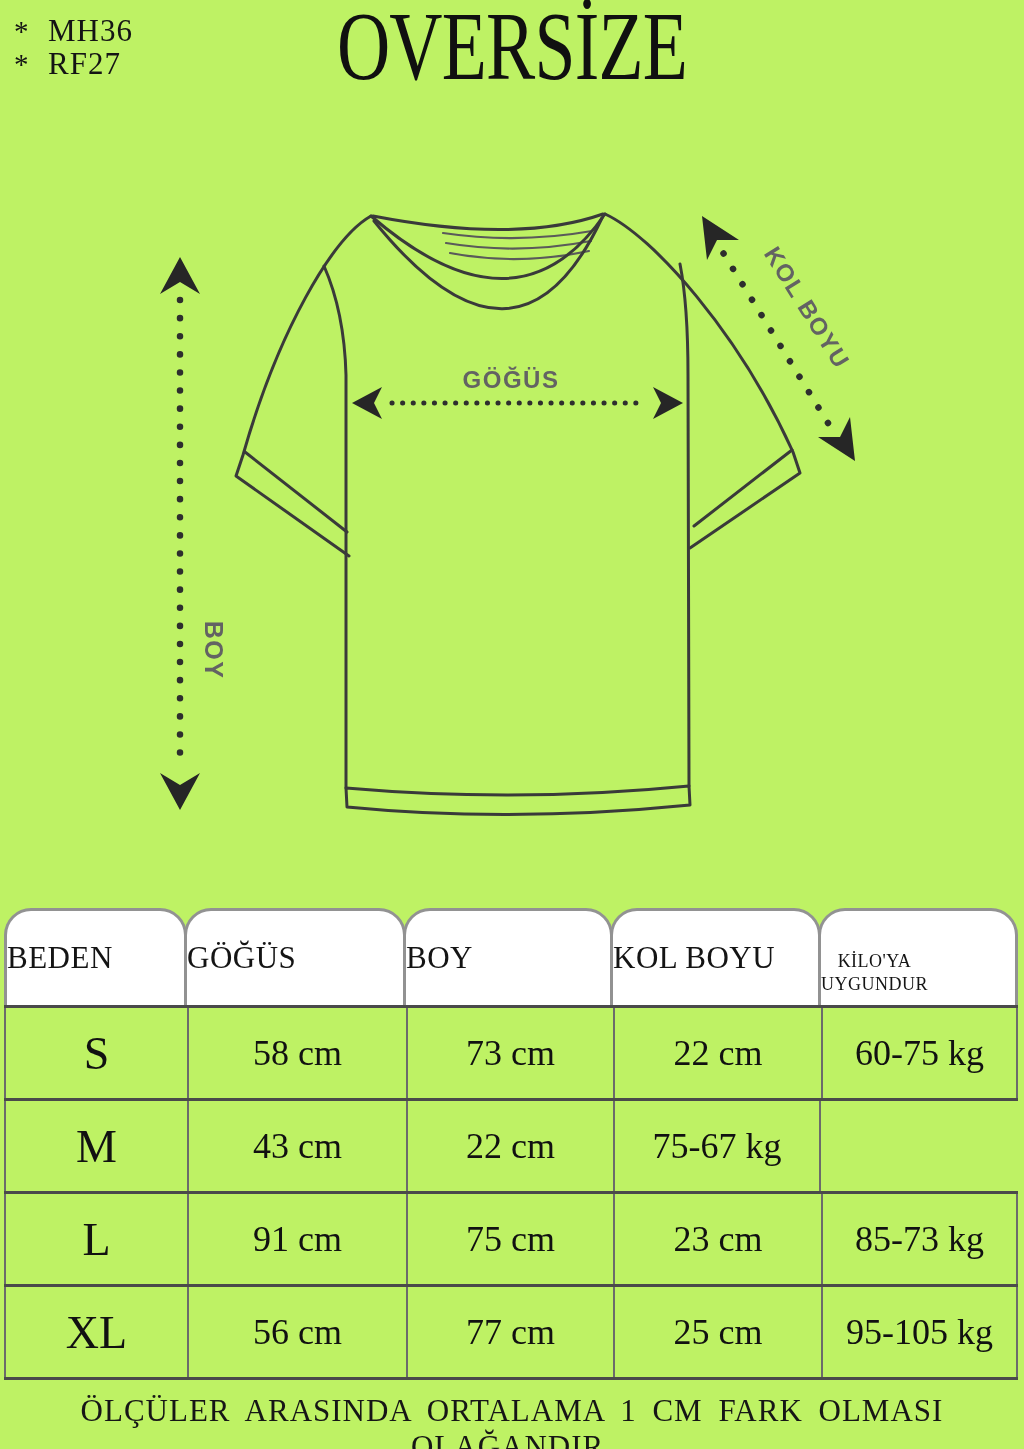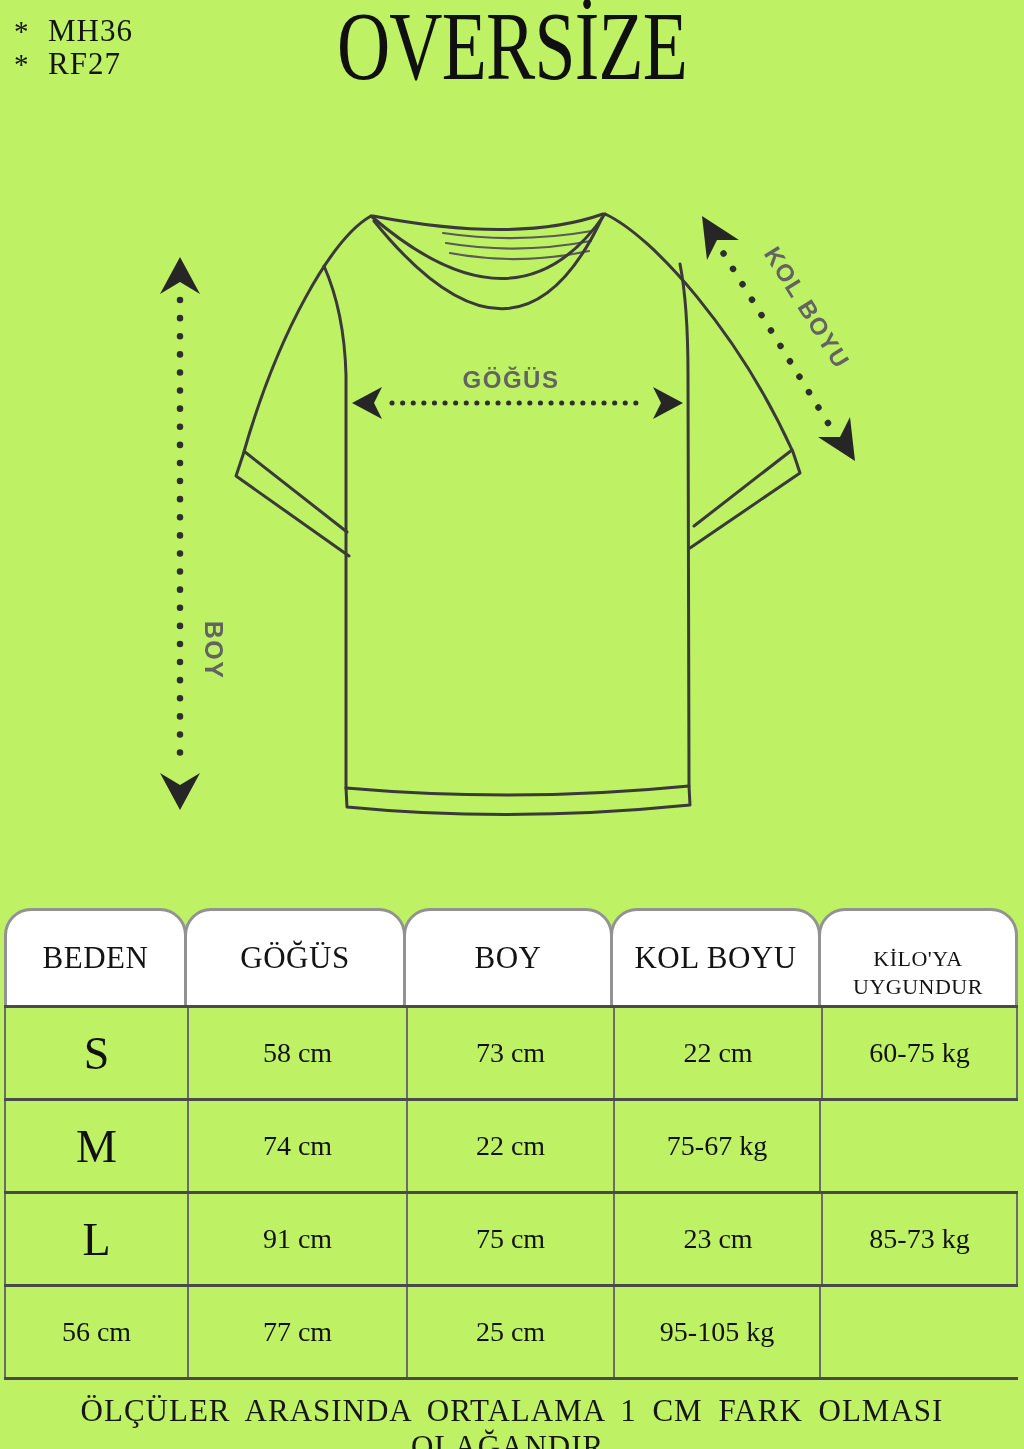--- a/index.html
+++ b/index.html
@@ -26,34 +26,34 @@
   .dlabel{
     font-family:"Liberation Sans","DejaVu Sans",sans-serif;font-weight:bold;
     fill:#636363;letter-spacing:1.5px;
   }
   
   .table-wrap{position:absolute;left:4px;top:908px;width:1014px;}
   .tab-row{display:flex;}
   .tab{
     box-sizing:border-box;height:97px;background:#fff;
     border:3px solid #929292;border-bottom:none;border-radius:27px 27px 0 0;
-    display:flex;align-items:center;justify-content:center;text-align:center;
+    display:flex;align-items:center;justify-content:flex-start;text-align:center;
   }
   .tab + .tab{margin-left:-3px;}
   .tab .hlabel{font-size:31px;letter-spacing:0.5px;}
-  .tab .hlabel.small{font-size:22px;line-height:1.25;white-space:pre-line;margin-top:29px;}
+  .tab .hlabel.small{font-size:18px;line-height:1.25;white-space:pre-line;margin-top:29px;}
   .trow{
     display:grid;grid-template-columns:183px 219px 207px 208px 197px;
     border-top:3px solid #4a4a4a;
   }
   .trow.last{border-bottom:3px solid #4a4a4a;}
   .tcell{
     box-sizing:border-box;height:90px;border-left:2px solid #6b6b6b;
     display:flex;align-items:center;justify-content:center;
-    font-size:28px;color:#111;
+    font-size:36px;color:#111;
   }
   .tcell.end{border-right:2px solid #6b6b6b;}
   .tcell.size{font-size:46px;}
   
   .footnote{
     position:absolute;left:0;top:1393px;width:100%;text-align:center;
     font-size:31px;letter-spacing:1px;word-spacing:7px;color:#161616;
   }
 </style>
 </head>
@@ -126,34 +126,35 @@
     <div class="trow">
       <div class="tcell size">S</div>
       <div class="tcell">58 cm</div>
       <div class="tcell">73 cm</div>
       <div class="tcell">22 cm</div>
       <div class="tcell end">60-75 kg</div>
     </div>
 
     <div class="trow">
       <div class="tcell size">M</div>
-      <div class="tcell">74 cm</div>
+      <div class="tcell">43 cm</div>
       <div class="tcell">22 cm</div>
       <div class="tcell end">75-67 kg</div>
     </div>
 
     <div class="trow">
       <div class="tcell size">L</div>
       <div class="tcell">91 cm</div>
       <div class="tcell">75 cm</div>
       <div class="tcell">23 cm</div>
       <div class="tcell end">85-73 kg</div>
     </div>
 
     <div class="trow last">
+      <div class="tcell size">XL</div>
       <div class="tcell">56 cm</div>
       <div class="tcell">77 cm</div>
       <div class="tcell">25 cm</div>
       <div class="tcell end">95-105 kg</div>
     </div>
   </div>
 
   <div class="footnote">ÖLÇÜLER ARASINDA ORTALAMA 1 CM FARK OLMASI OLAĞANDIR.</div>
 
 </div>

